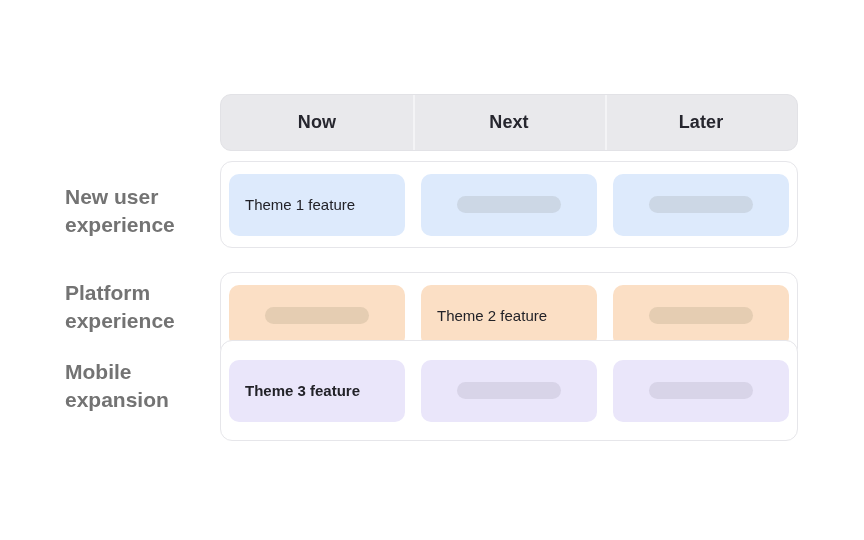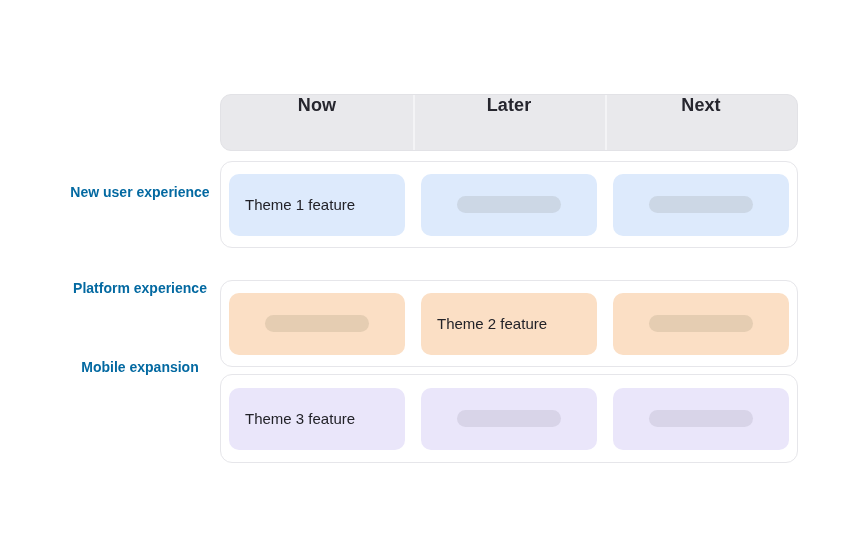--- a/index.html
+++ b/index.html
@@ -33,20 +33,21 @@
     box-sizing: border-box;
     background: #e9e9ec;
     border: 1px solid #e2e2e6;
     border-radius: 11px;
     display: flex;
     overflow: hidden;
   }
   .header-cell {
     flex: 1 1 0;
     display: flex;
+    align-items: center;
     justify-content: center;
     font-size: 18px;
     font-weight: bold;
     color: #26262e;
     letter-spacing: 0.1px;
     position: relative;
   }
   .header-cell + .header-cell::before {
     content: "";
     position: absolute;
@@ -55,25 +56,24 @@
     bottom: 0;
     width: 2px;
     background: #f4f4f6;
   }
 
   
   .row-label {
     position: absolute;
     left: 65px;
     width: 150px;
-    font-size: 14px;
+    font-size: 21px;
     font-weight: bold;
     line-height: 1.33;
-    color: #0369a1;
-    text-align: center;
+    color: #737373;
   }
 
   .row-track {
     position: absolute;
     left: 220px;
     width: 578px;
     box-sizing: border-box;
     background: #ffffff;
     border: 1px solid #e6e6ea;
     border-radius: 12px;
@@ -111,45 +111,45 @@
     margin: 0 auto;
   }
 
   
   .row-1 { top: 161px; height: 87px; }
   .row-1 .card { background: #ddeafc; }
   .row-1 .skeleton { background: #ccd7e5; }
   .label-1 { top: 183px; }
 
   
-  .row-2 { top: 280px; height: 87px; }
+  .row-2 { top: 272px; height: 87px; }
   .row-2 .card { background: #fbdfc5; }
   .row-2 .skeleton { background: #e5cdb2; }
   .label-2 { top: 279px; }
 
   
-  .row-3 { top: 374px; height: 89px; }
+  .row-3 { top: 340px; height: 101px; font-weight: bold; }
   .row-3 .card { background: #eae6fa; }
   .row-3 .skeleton { background: #d8d4e8; }
   .label-3 { top: 358px; }
 </style>
 </head>
 <body>
 
 <div class="board">
 
   <div class="header-wrap">
     <div class="header-cell">
       <span>Now</span>
     </div>
     <div class="header-cell">
+      <span>Next</span>
+    </div>
+    <div class="header-cell">
       <span>Later</span>
-    </div>
-    <div class="header-cell">
-      <span>Next</span>
     </div>
   </div>
 
   <div class="row-label label-1">New user experience</div>
   <div class="row-track row-1">
     <div class="cell">
       <div class="card">
         <span class="card-text">Theme 1 feature</span>
       </div>
     </div>

